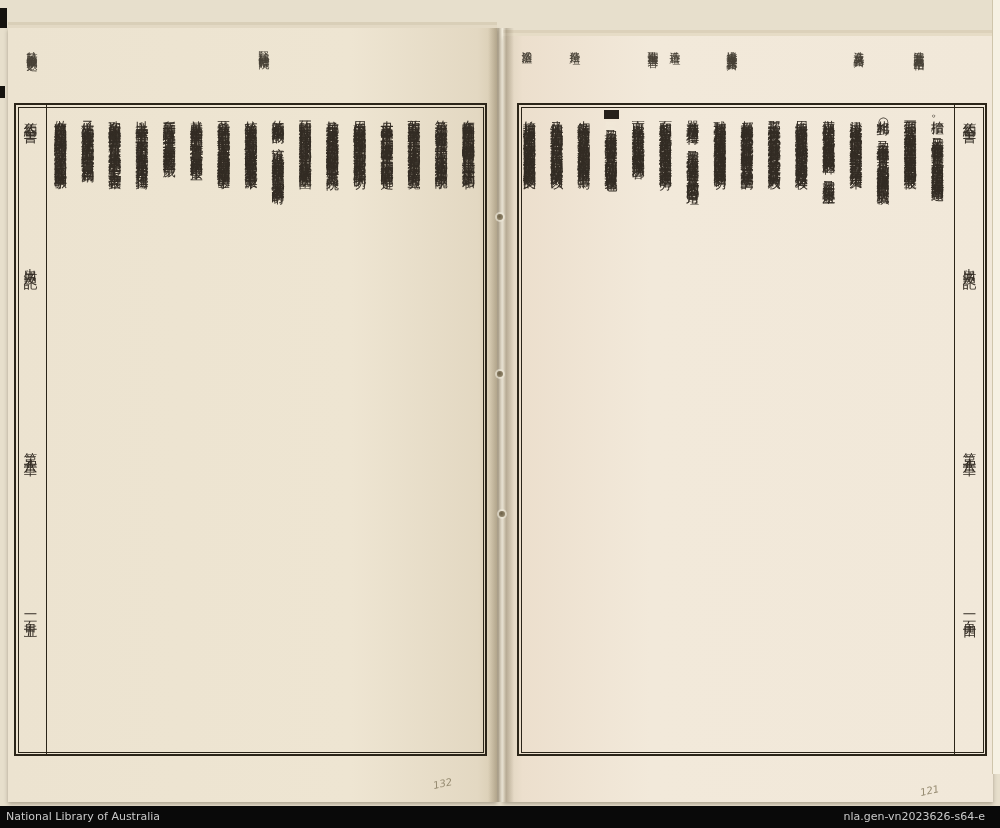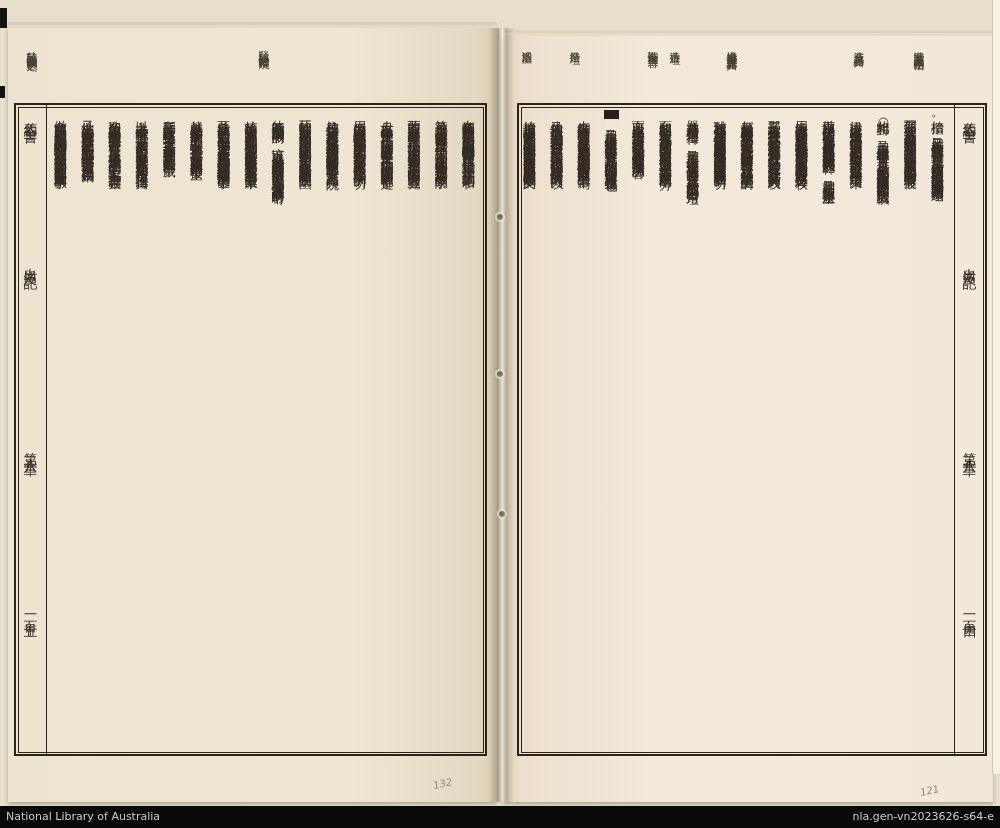--- a/index.html
+++ b/index.html
@@ -58,21 +58,21 @@
   
   .edge-mark{position:absolute;background:#15130f;}
   .edge-a{left:0;top:8px;width:7px;height:20px;}
   .edge-b{left:0;top:86px;width:5px;height:12px;}
   .edge-right{position:absolute;right:0;top:0;width:7px;height:774px;background:#f6f1e3;
      border-left:1px solid #cfc5ab;}
   
   .nlabar{position:absolute;left:0;bottom:0;width:100%;height:22px;background:#090909;
      font-family:"DejaVu Sans","Liberation Sans",sans-serif;font-size:11px;color:#c9c9c9;}
   .nlabar .lft{position:absolute;left:6px;top:4px;}
-  .nlabar .rgt{position:absolute;right:6px;top:4px;}
+  .nlabar .rgt{position:absolute;right:15px;top:4px;}
 </style>
 </head>
 <body>
 
 <div class="scan">
 
   <div class="edge-mark edge-a"></div>
   <div class="edge-mark edge-b"></div>
 
   <div class="page page-left">

